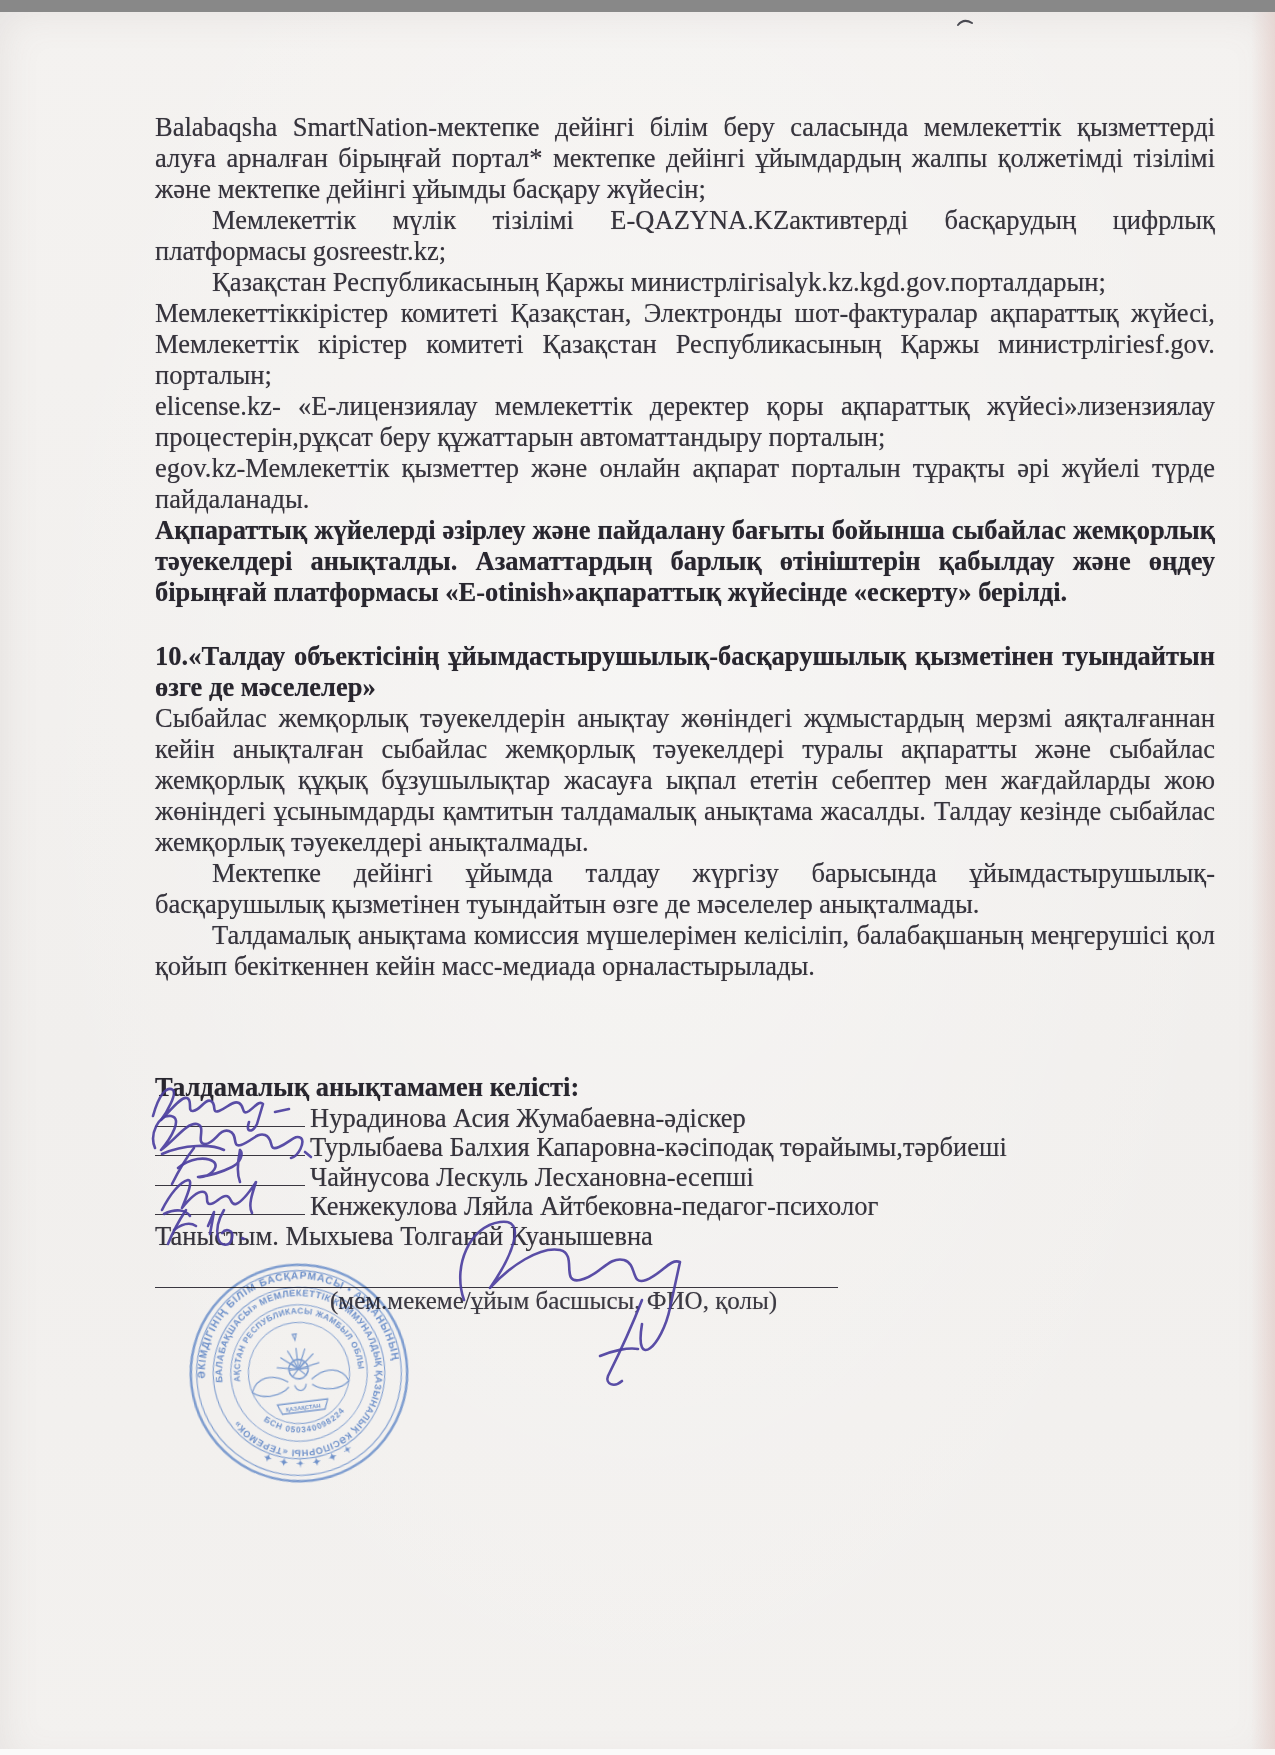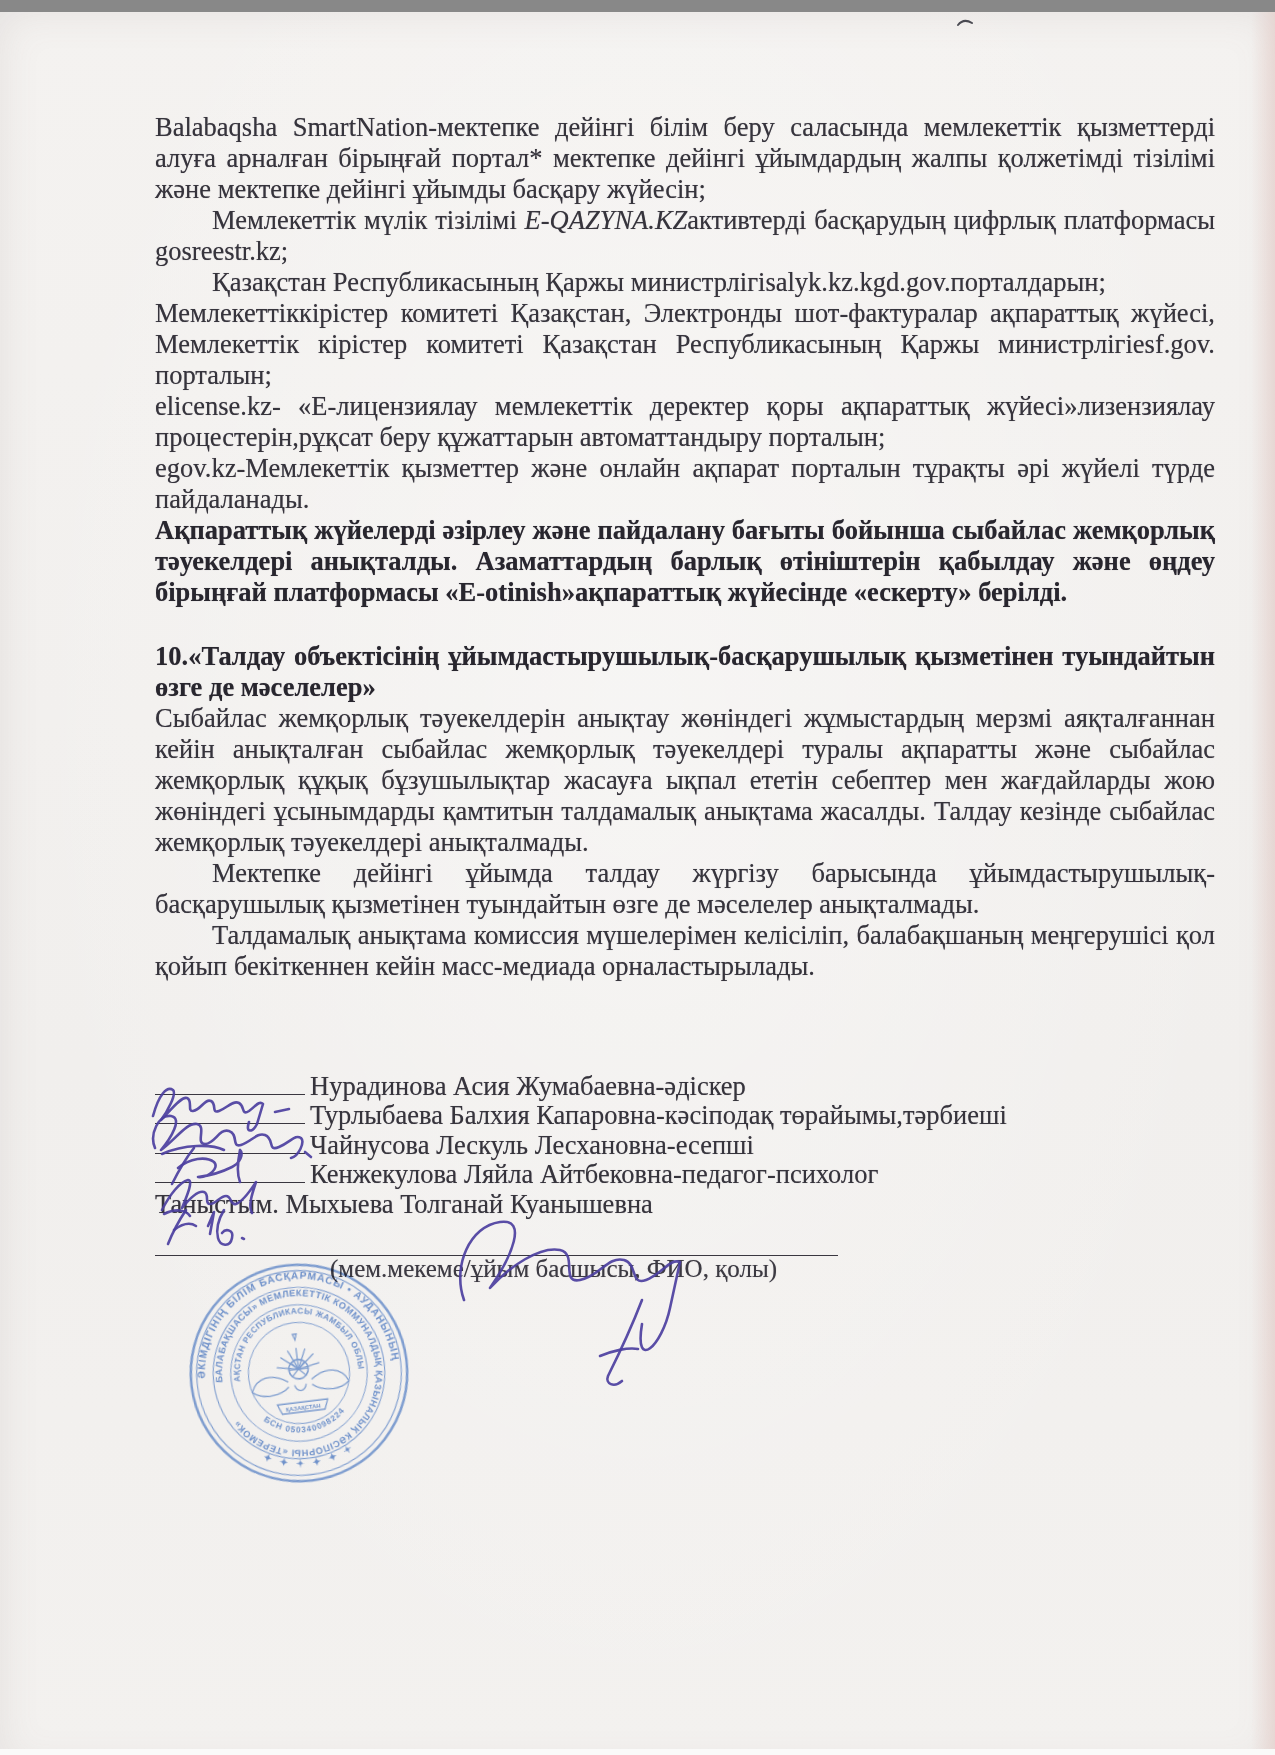--- a/index.html
+++ b/index.html
@@ -19,21 +19,21 @@
   .scan-right{position:absolute;right:0;top:0;width:24px;height:100%;
     background:linear-gradient(90deg, rgba(224,190,184,0), rgba(224,190,184,.40));}
   .scan-bottom{position:absolute;left:0;top:1737px;width:100%;height:18px;background:#fafaf9;}
   .scan-teal{position:absolute;left:272px;top:1750px;width:128px;height:3px;background:#8fd0c8;opacity:.85;}
 
   .body-text{position:absolute;left:155px;top:100px;width:1060px;}
   .para{margin:0;text-align:justify;line-height:31px;font-size:26.5px;
         text-shadow:0 0 .7px rgba(55,50,65,.55);}
   .indent{text-indent:57px;}
   .bold{font-weight:700;color:#28262e;}
-  .italic{font-style:italic;}
+  .italic{}
   .heading-gap{margin-top:33px;}
 
   .sig-block{position:absolute;left:155px;top:1060px;width:1060px;font-size:26.5px;
         text-shadow:0 0 .7px rgba(55,50,65,.5);}
   .agree-heading{margin:0 0 2px 0;line-height:30px;font-weight:700;color:#28262e;}
   .sig-row{height:29.4px;line-height:29.4px;white-space:nowrap;}
   .sig-line{display:inline-block;width:150px;border-bottom:1.6px solid #3a3740;height:22px;vertical-align:baseline;}
   .sig-name{margin-left:5px;}
   .ack{margin:0;height:29.4px;line-height:29.4px;}
   .final-line-row{margin-top:12px;height:26px;}
@@ -70,20 +70,21 @@
     <p class="para">elicense.kz- «Е-лицензиялау мемлекеттік деректер қоры ақпараттық жүйесі»лизензиялау процестерін,рұқсат беру құжаттарын автоматтандыру порталын;</p>
     <p class="para">egov.kz-Мемлекеттік қызметтер және онлайн ақпарат порталын тұрақты әрі жүйелі түрде пайдаланады.</p>
     <p class="para bold">Ақпараттық жүйелерді әзірлеу және пайдалану бағыты бойынша сыбайлас жемқорлық тәуекелдері анықталды. Азаматтардың барлық өтініштерін қабылдау және өңдеу бірыңғай платформасы «E-otinish»ақпараттық жүйесінде «ескерту» берілді.</p>
     <p class="para bold heading-gap">10.«Талдау объектісінің ұйымдастырушылық-басқарушылық қызметінен туындайтын өзге де мәселелер»</p>
     <p class="para">Сыбайлас жемқорлық тәуекелдерін анықтау жөніндегі жұмыстардың мерзмі аяқталғаннан кейін анықталған сыбайлас жемқорлық тәуекелдері туралы ақпаратты және сыбайлас жемқорлық құқық бұзушылықтар жасауға ықпал ететін себептер мен жағдайларды жою жөніндегі ұсынымдарды қамтитын талдамалық анықтама жасалды. Талдау кезінде сыбайлас жемқорлық тәуекелдері анықталмады.</p>
     <p class="para indent">Мектепке дейінгі ұйымда талдау жүргізу барысында ұйымдастырушылық-басқарушылық қызметінен туындайтын өзге де мәселелер анықталмады.</p>
     <p class="para indent">Талдамалық анықтама комиссия  мүшелерімен келісіліп, балабақшаның меңгерушісі қол қойып бекіткеннен кейін масс-медиада орналастырылады.</p>
   </div>
 
   <div class="sig-block">
+    <p class="agree-heading">Талдамалық анықтамамен келісті:</p>
 
     <div class="sig-row">
       <span class="sig-line"></span><span class="sig-name">Нурадинова Асия Жумабаевна-әдіскер</span>
     </div>
     <div class="sig-row">
       <span class="sig-line"></span><span class="sig-name">Турлыбаева Балхия Капаровна-кәсіподақ төрайымы,тәрбиеші</span>
     </div>
     <div class="sig-row">
       <span class="sig-line"></span><span class="sig-name">Чайнусова Лескуль Лесхановна-есепші</span>
     </div>

